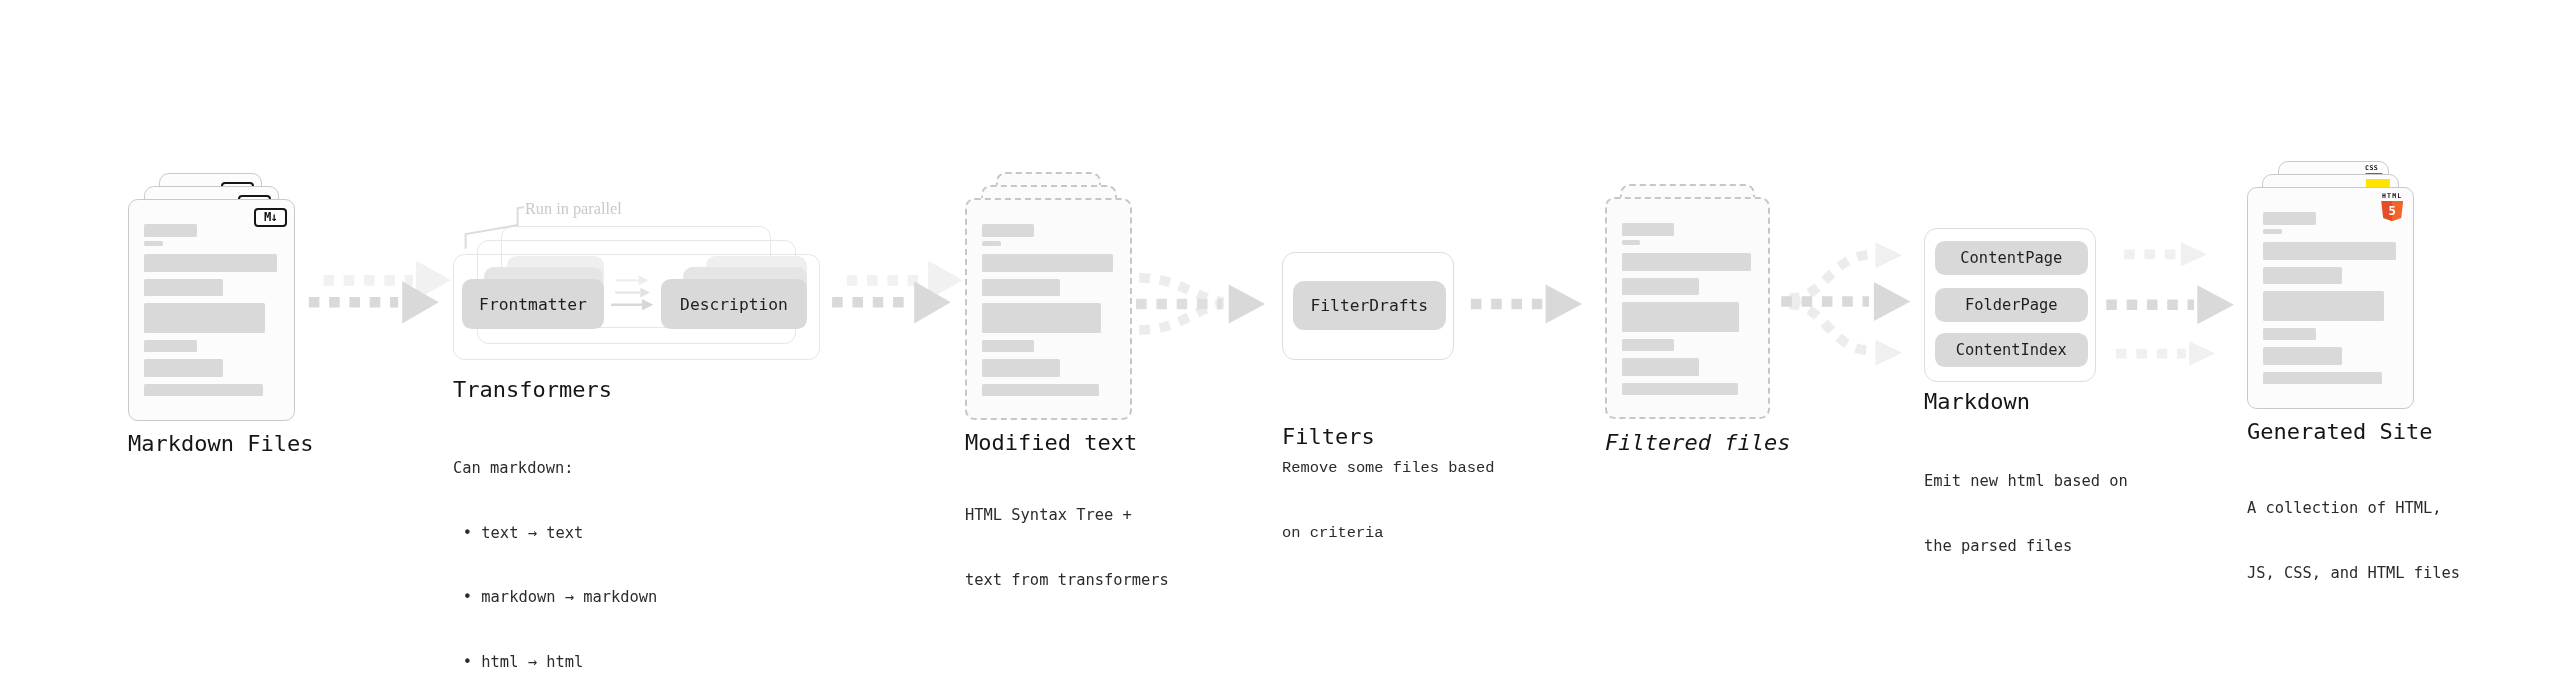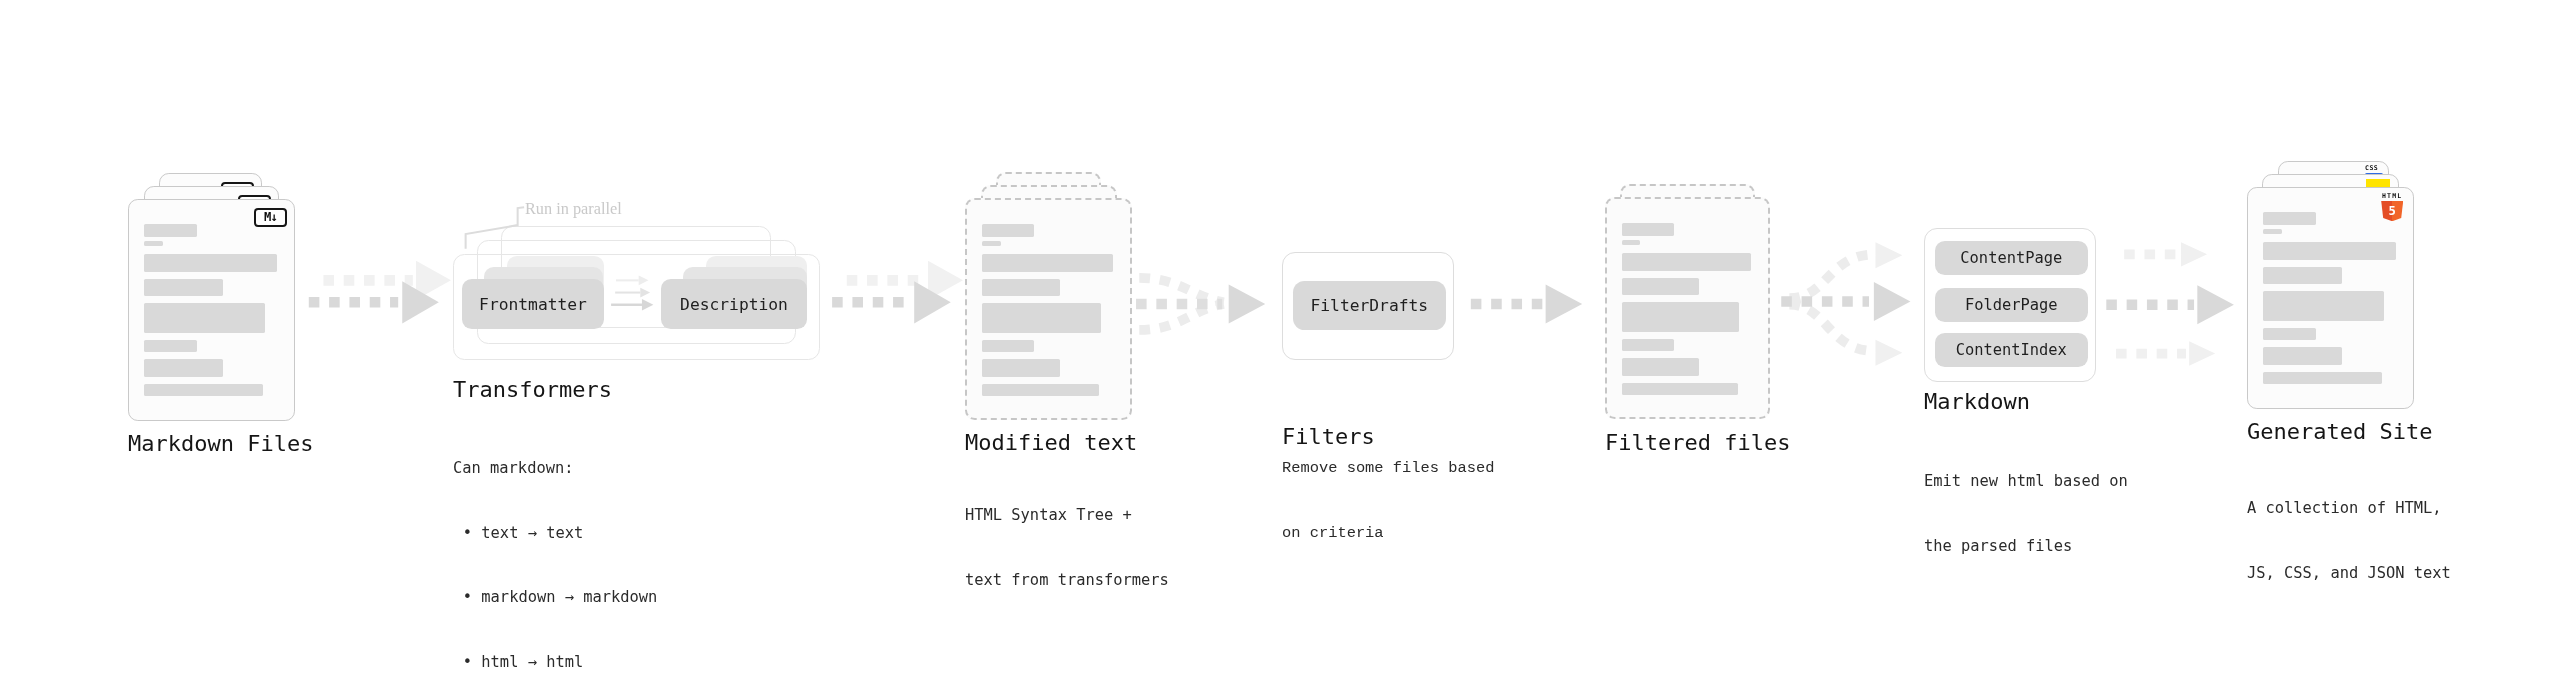--- a/index.html
+++ b/index.html
@@ -150,21 +150,21 @@
           <div class="bar" style="top: 24.4px; height: 12.2px; width: 39%; left: 0px;"></div>
           <div class="bar" style="top: 41px; height: 4.9px; width: 14%; left: 0px;"></div>
           <div class="bar" style="top: 54px; height: 18px; width: 97%; left: 0px;"></div>
           <div class="bar" style="top: 79px; height: 17px; width: 58%; left: 0px;"></div>
           <div class="bar" style="top: 103px; height: 30px; width: 88%; left: 0px;"></div>
           <div class="bar" style="top: 140px; height: 12.2px; width: 39%; left: 0px;"></div>
           <div class="bar" style="top: 159px; height: 18px; width: 58%; left: 0px;"></div>
           <div class="bar" style="top: 184px; height: 12.2px; width: 87%; left: 0px;"></div>
         </div>
     </div>
-    <div class="label" style="left:1605px;top:430px;">Filtered files</div>
+    <div class="label" style="left:1605px;top:430px;font-style:italic;">Filtered files</div>
   </div>
 
   <div>
     <div class="panel" style="left:1924px;top:228px;width:172px;height:154px;">
       <div class="em-node" style="top:12.2px;">ContentPage</div>
       <div class="em-node" style="top:59px;">FolderPage</div>
       <div class="em-node" style="top:104px;">ContentIndex</div>
     </div>
     <div class="label" style="left:1924px;top:389px;">Markdown</div>
     <div class="caption" style="left:1924px;top:428px;">
@@ -195,21 +195,21 @@
           <div class="bar" style="top: 79px; height: 17px; width: 58%; left: 0px;"></div>
           <div class="bar" style="top: 103px; height: 30px; width: 88%; left: 0px;"></div>
           <div class="bar" style="top: 140px; height: 12.2px; width: 39%; left: 0px;"></div>
           <div class="bar" style="top: 159px; height: 18px; width: 58%; left: 0px;"></div>
           <div class="bar" style="top: 184px; height: 12.2px; width: 87%; left: 0px;"></div>
         </div>
     </div>
     <div class="label" style="left:2247px;top:419px;">Generated Site</div>
     <div class="caption" style="left:2247px;top:455px;">
       <div>A collection of HTML,</div>
-      <div>JS, CSS, and JSON text</div>
+      <div>JS, CSS, and HTML files</div>
     </div>
   </div>
 
   <svg class="overlay" width="2576" height="681" viewBox="0 0 3170 838">
 
     <path class="leader" d="M645,255 L637,256 L637,277 L573,288 L573,306"></path>
 
     <g>
       <line class="tline-back" x1="758" y1="345" x2="786" y2="345"></line>
       <polygon class="thead-back" points="786,339 798,345 786,351"></polygon>

